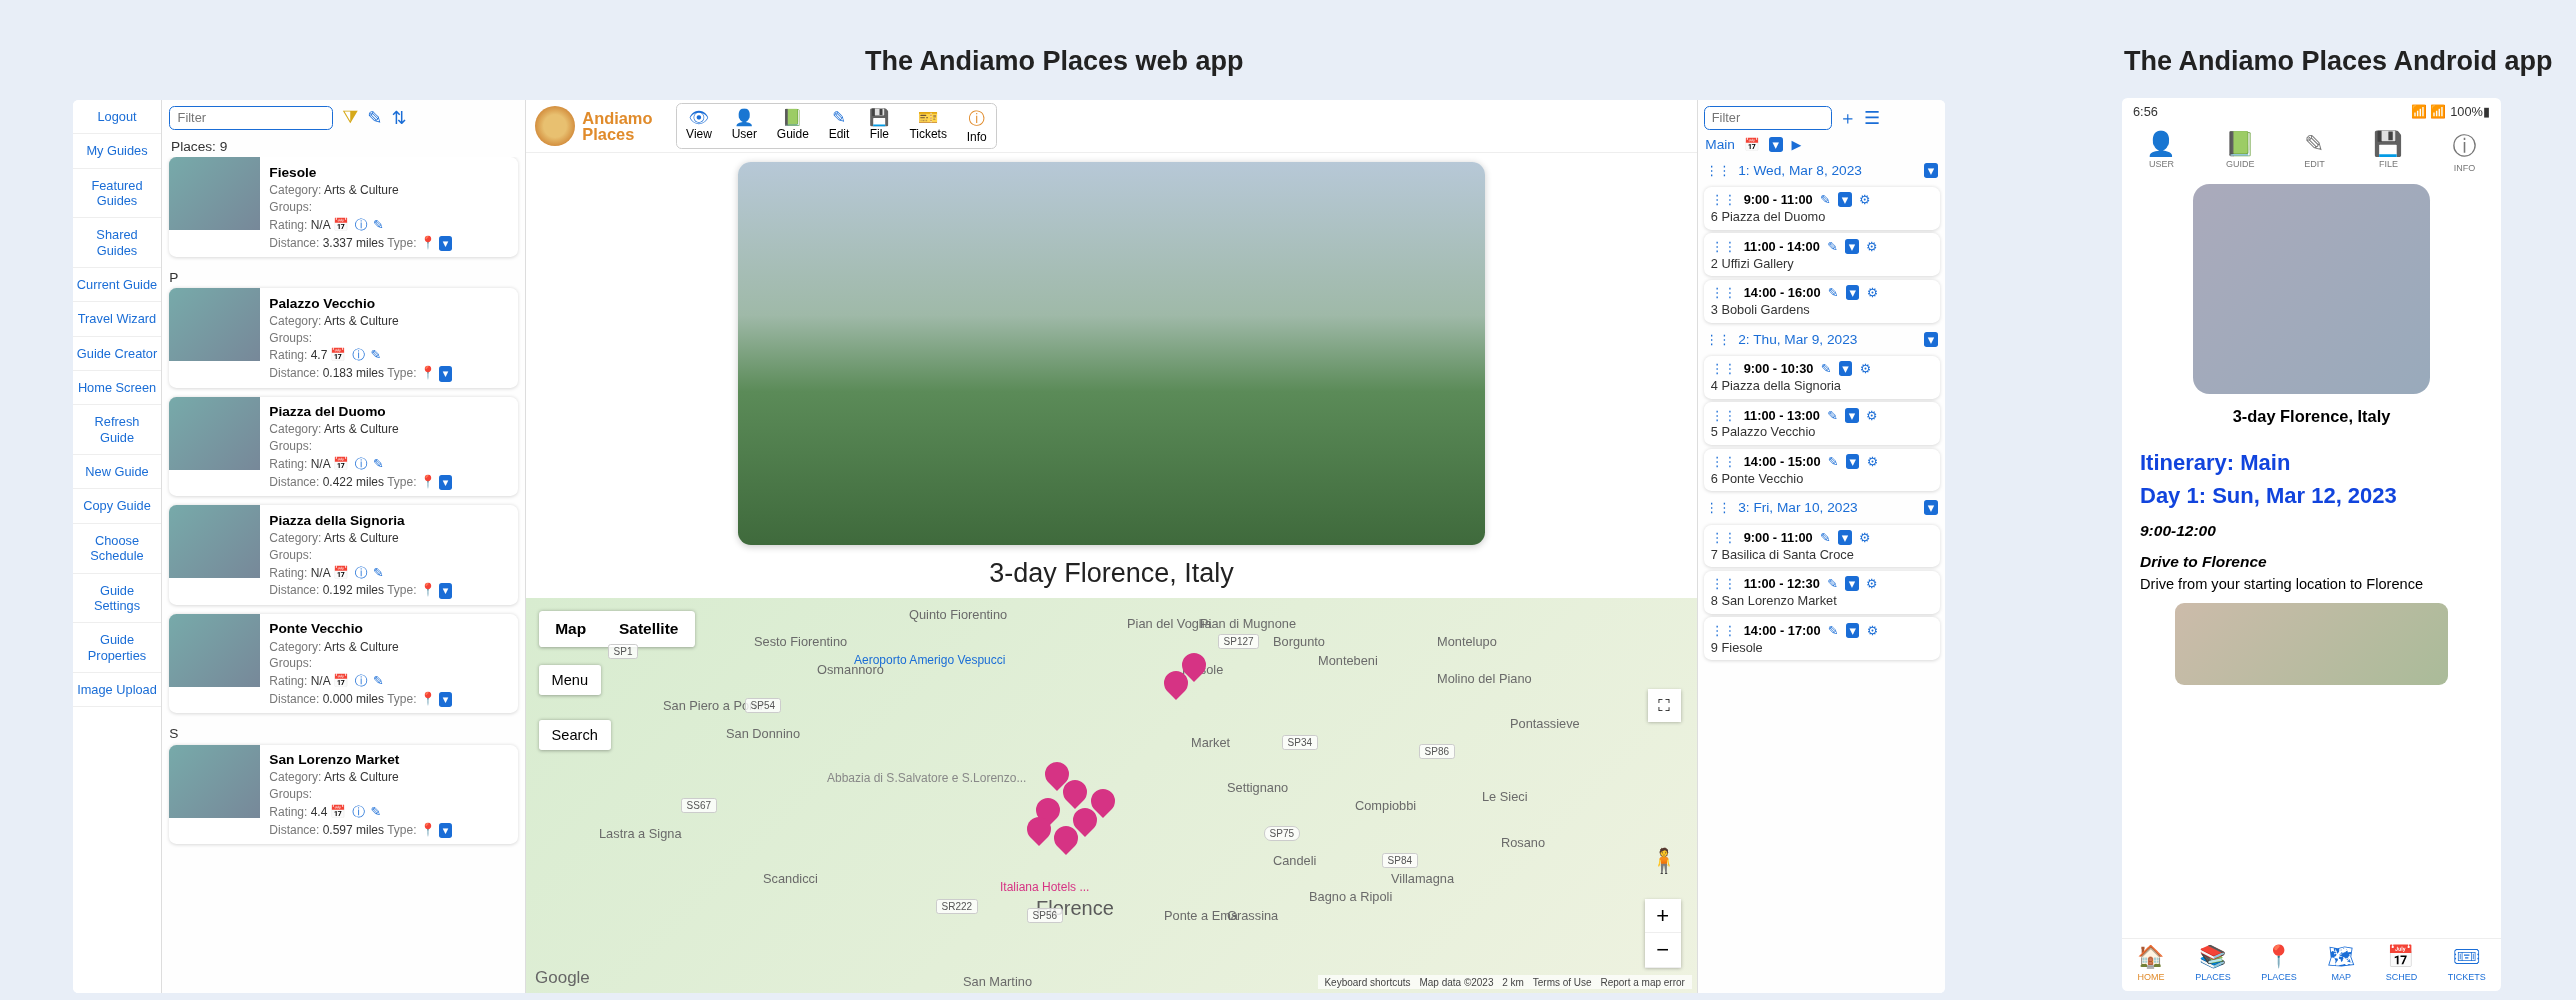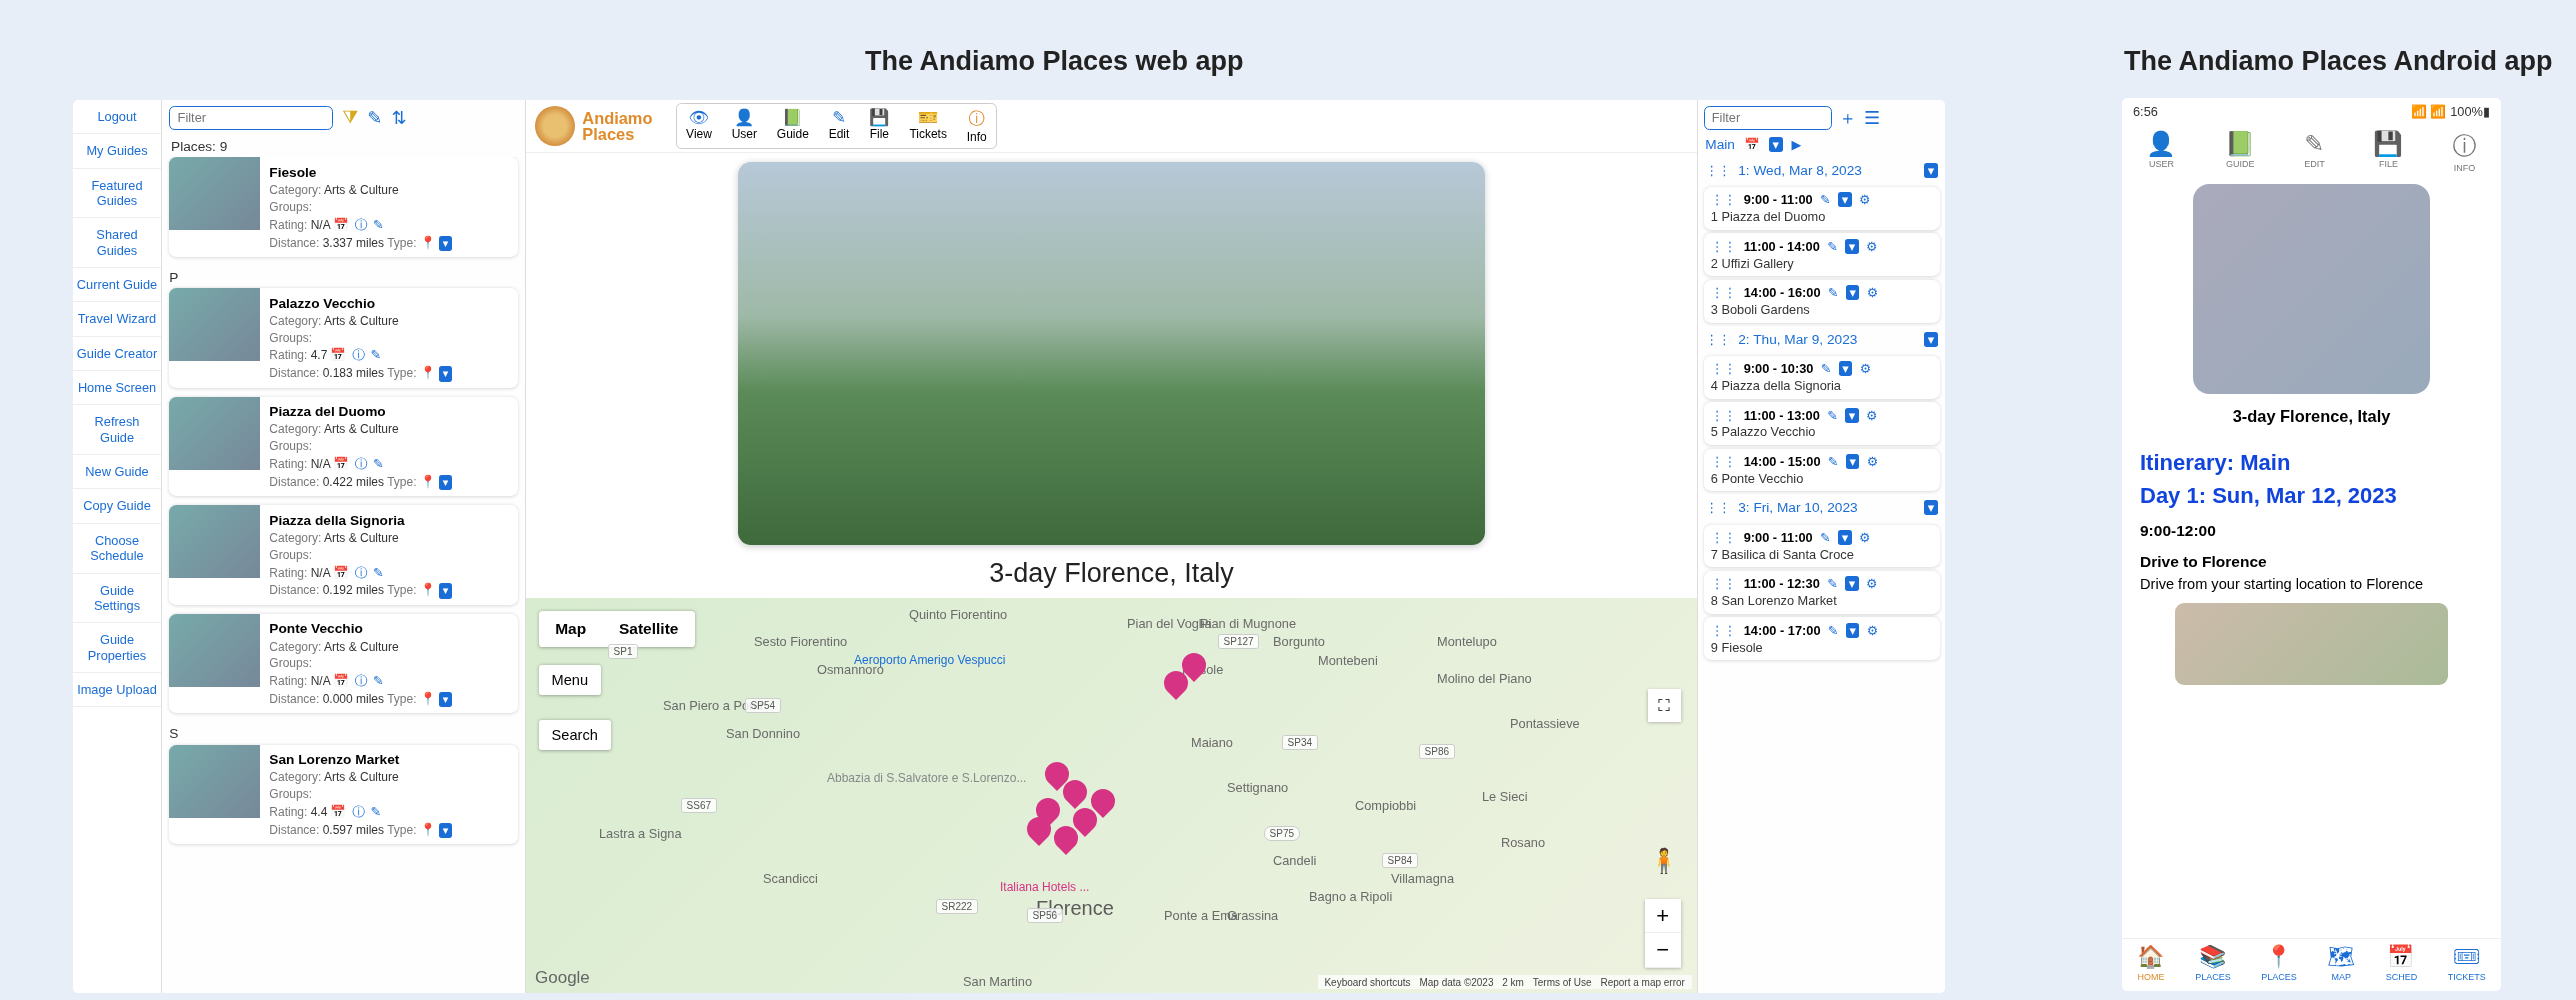--- a/index.html
+++ b/index.html
@@ -82,21 +82,21 @@
 
 .phone { position: absolute; right: 75px; top: 98px; width: 379px; height: 893px; background: #fff; border-radius: 5.5px; overflow: hidden; display:flex; flex-direction:column; }
 .statusbar { display:flex; justify-content:space-between; padding:5.5px 11px; font-size:12.8px; color:#333; }
 .app-topicons { display:flex; justify-content:space-around; padding:5.5px 0; }
 .app-topicon { display:flex; flex-direction:column; align-items:center; font-size:9px; color:#777; gap:1.8px; }
 .app-topicon .ic { font-size:24px; }
 .phone-hero { width:237px; height:210px; margin:5.5px auto; border-radius:16.4px; background:linear-gradient(135deg,#aab,#9ab); }
 .phone-title { text-align:center; font-size:16.4px; font-weight:bold; margin:7.3px 0 16.4px; }
 .phone-body { padding: 0 18px; flex:1; overflow:hidden; }
 .itin-h { color:#1144dd; font-size:22px; font-weight:bold; margin:7.3px 0; }
-.itin-sub { font-size:15.5px; font-weight:bold; margin:12.8px 0 5.5px; }
+.itin-sub { font-size:15.5px; font-weight:bold; margin:12.8px 0 5.5px;font-style:italic; }
 .itin-txt { font-size:14.6px; margin:3.6px 0; }
 .phone-img2 { width:273px; height:82px; margin:11px auto 0; border-radius:9px; background:linear-gradient(135deg,#cba,#ab9); }
 .phone-bottom { display:flex; justify-content:space-around; padding:5.5px 0 9px; border-top:0.9px solid #eee; }
 .pb-item { display:flex; flex-direction:column; align-items:center; font-size:9px; gap:1.8px; }
 .pb-item .ic { font-size:22px; }
 .pb-orange{color:#e08b2b}.pb-blue{color:#1a6dd6}
 </style>
 </head>
 <body>
 
@@ -318,21 +318,21 @@
       <div id="map-overlay">
           <div class="map-town" style="left: 383px; top: 9px;">Quinto Fiorentino</div>
           <div class="map-town" style="left: 228px; top: 36px;">Sesto Fiorentino</div>
           <div class="map-town" style="left: 291px; top: 64px;">Osmannoro</div>
           <div class="map-town" style="left: 137px; top: 100px;">San Piero a Ponti</div>
           <div class="map-town" style="left: 200px; top: 128px;">San Donnino</div>
           <div class="map-town" style="left: 73px; top: 228px;">Lastra a Signa</div>
           <div class="map-town" style="left: 237px; top: 273px;">Scandicci</div>
           <div class="map-town" style="left: 656px; top: 64px;">Fiesole</div>
           <div class="map-town" style="left: 701px; top: 182px;">Settignano</div>
-          <div class="map-town" style="left: 665px; top: 137px;">Maiano</div>
+          <div class="map-town" style="left: 665px; top: 137px;">Market</div>
           <div class="map-town" style="left: 674px; top: 18px;">Pian di Mugnone</div>
           <div class="map-town" style="left: 747px; top: 36px;">Borgunto</div>
           <div class="map-town" style="left: 792px; top: 55px;">Montebeni</div>
           <div class="map-town" style="left: 829px; top: 200px;">Compiobbi</div>
           <div class="map-town" style="left: 747px; top: 255px;">Candeli</div>
           <div class="map-town" style="left: 984px; top: 118px;">Pontassieve</div>
           <div class="map-town" style="left: 911px; top: 73px;">Molino del Piano</div>
           <div class="map-town" style="left: 911px; top: 36px;">Montelupo</div>
           <div class="map-town" style="left: 956px; top: 191px;">Le Sieci</div>
           <div class="map-town" style="left: 975px; top: 237px;">Rosano</div>
@@ -387,21 +387,21 @@
           <span class="sc-ic box" style="margin-left:auto">▾</span>
         </div>
         <div class="sched-card">
           <div class="sched-time-row">
       <span class="grip">⋮⋮</span>
       <span class="sched-time">9:00 - 11:00</span>
       <span class="sc-ic">✎</span>
       <span class="sc-ic box">▾</span>
       <span class="sc-ic">⚙</span>
     </div>
-    <div class="sched-place">1 Piazza del Duomo</div>
+    <div class="sched-place">6 Piazza del Duomo</div>
         </div>
         <div class="sched-card">
           <div class="sched-time-row">
       <span class="grip">⋮⋮</span>
       <span class="sched-time">11:00 - 14:00</span>
       <span class="sc-ic">✎</span>
       <span class="sc-ic box">▾</span>
       <span class="sc-ic">⚙</span>
     </div>
     <div class="sched-place">2 Uffizi Gallery</div>

